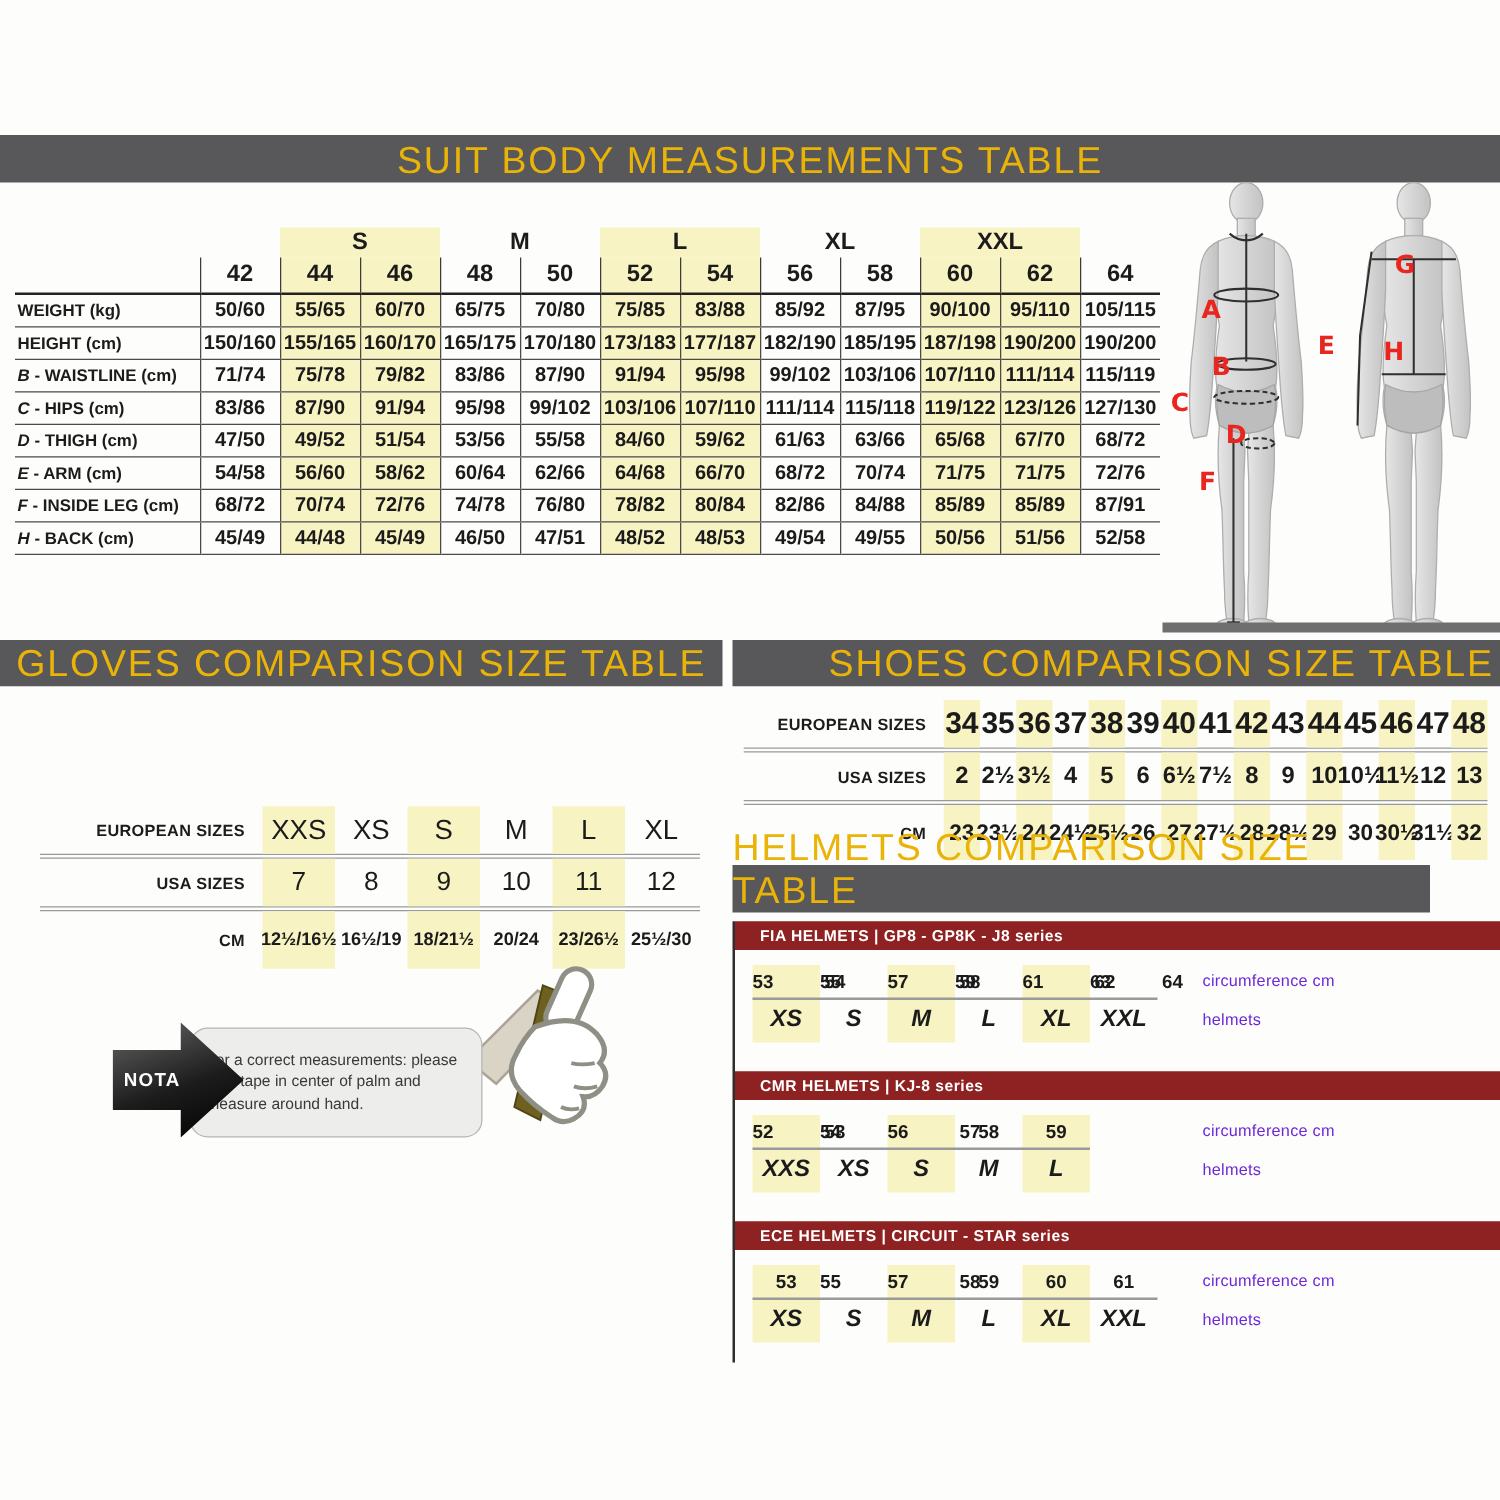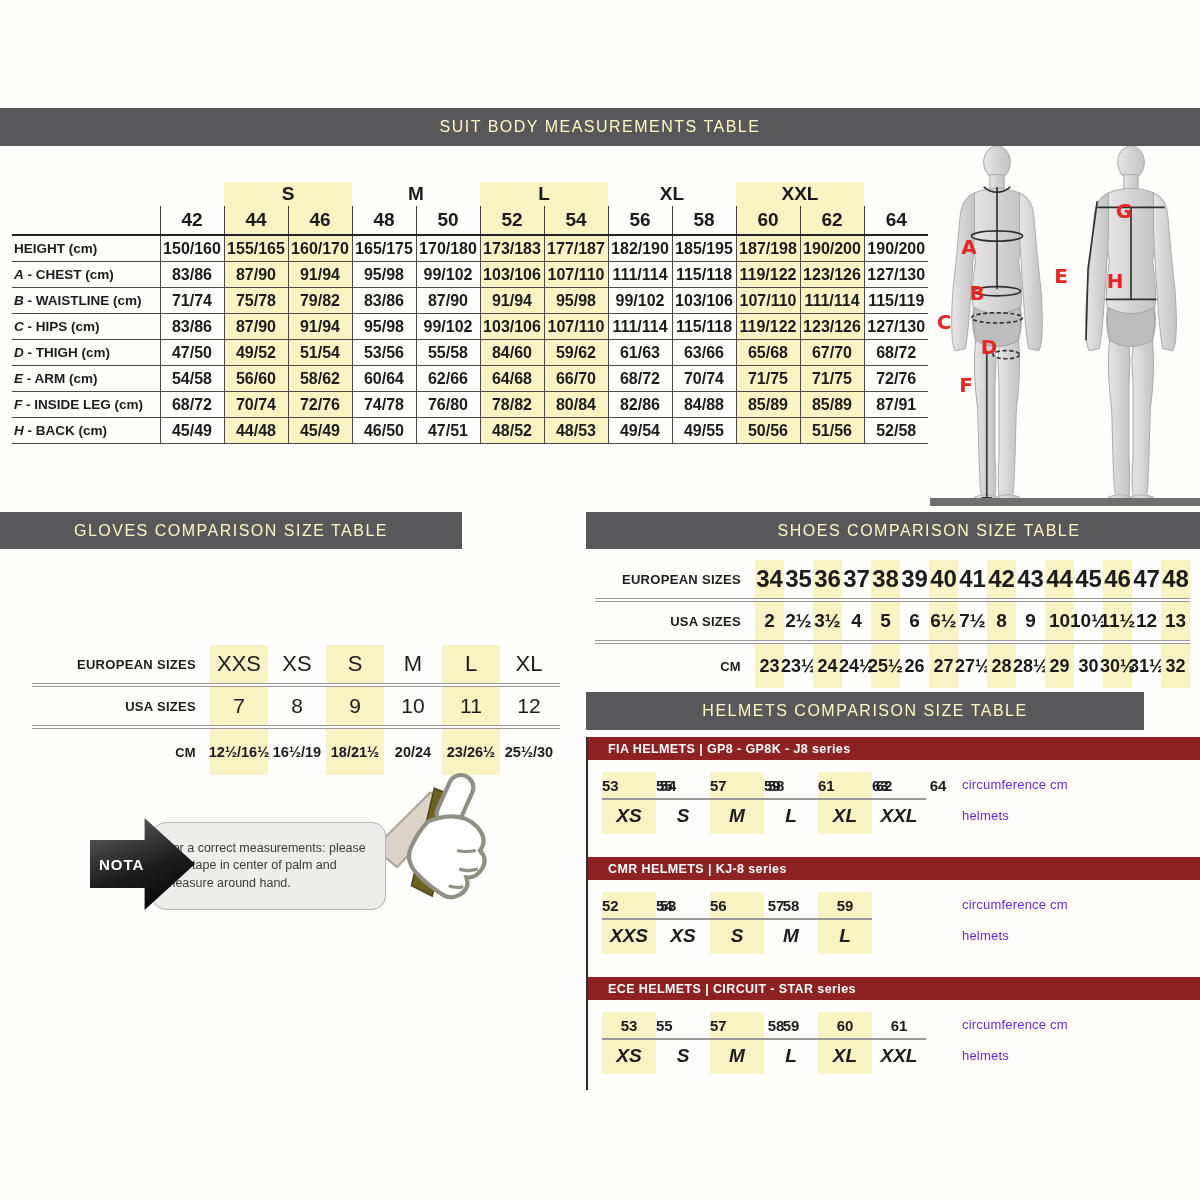--- a/index.html
+++ b/index.html
@@ -1,19 +1,19 @@
 <!DOCTYPE html>
 <html><head>
 <meta charset="utf-8">
 <style>
   html,body{margin:0;padding:0;background:#fff;}
   .page{position:relative;width:1200px;height:1200px;background:#fdfdfc;overflow:hidden;
         font-family:"Liberation Sans",sans-serif;color:#1b1b1b;}
-  .bar{position:absolute;background:#58585a;color:#fef9c3;display:flex;align-items:center;
-       justify-content:center;font-size:16px;font-weight:400;letter-spacing:1.5px;}
+  .bar{position:absolute;background:#58585a;color:#eab308;display:flex;align-items:flex-end;
+       justify-content:center;font-size:30px;font-weight:400;letter-spacing:1.5px;}
   
   #suit-table{position:absolute;left:12px;top:182px;border-collapse:collapse;table-layout:fixed;}
   #suit-table td{padding:0;margin:0;white-space:nowrap;}
   #suit-table .grp{height:24px;text-align:center;font-weight:bold;font-size:19px;}
   #suit-table .sizes-row td{height:28px;text-align:center;font-weight:bold;font-size:19px;
        border-left:1.5px solid #3c3c3c;border-bottom:2px solid #222;}
   #suit-table .sizes-row td.lblcol{border-left:0;}
   #suit-table .datarow td{height:25px;text-align:center;font-weight:bold;font-size:16px;
        border-bottom:1px solid #4a4a4a;}
   #suit-table .datarow td.rowlabel{text-align:left;font-size:13.5px;padding-left:2px;}
@@ -109,48 +109,48 @@
           <td>50</td>
           <td class="hl">52</td>
           <td class="hl">54</td>
           <td>56</td>
           <td>58</td>
           <td class="hl">60</td>
           <td class="hl">62</td>
           <td>64</td>
         </tr>
         <tr class="datarow">
+          <td class="rowlabel">WEIGHT (kg)</td>
+          <td class="val">50/60</td>
+          <td class="val hl">55/65</td>
+          <td class="val hl">60/70</td>
+          <td class="val">65/75</td>
+          <td class="val">70/80</td>
+          <td class="val hl">75/85</td>
+          <td class="val hl">83/88</td>
+          <td class="val">85/92</td>
+          <td class="val">87/95</td>
+          <td class="val hl">90/100</td>
+          <td class="val hl">95/110</td>
+          <td class="val">105/115</td>
+        </tr>
+        <tr class="datarow">
           <td class="rowlabel">HEIGHT (cm)</td>
           <td class="val">150/160</td>
           <td class="val hl">155/165</td>
           <td class="val hl">160/170</td>
           <td class="val">165/175</td>
           <td class="val">170/180</td>
           <td class="val hl">173/183</td>
           <td class="val hl">177/187</td>
           <td class="val">182/190</td>
           <td class="val">185/195</td>
           <td class="val hl">187/198</td>
           <td class="val hl">190/200</td>
           <td class="val">190/200</td>
-        </tr>
-        <tr class="datarow">
-          <td class="rowlabel"><i>A</i> - CHEST (cm)</td>
-          <td class="val">83/86</td>
-          <td class="val hl">87/90</td>
-          <td class="val hl">91/94</td>
-          <td class="val">95/98</td>
-          <td class="val">99/102</td>
-          <td class="val hl">103/106</td>
-          <td class="val hl">107/110</td>
-          <td class="val">111/114</td>
-          <td class="val">115/118</td>
-          <td class="val hl">119/122</td>
-          <td class="val hl">123/126</td>
-          <td class="val">127/130</td>
         </tr>
         <tr class="datarow">
           <td class="rowlabel"><i>B</i> - WAISTLINE (cm)</td>
           <td class="val">71/74</td>
           <td class="val hl">75/78</td>
           <td class="val hl">79/82</td>
           <td class="val">83/86</td>
           <td class="val">87/90</td>
           <td class="val hl">91/94</td>
           <td class="val hl">95/98</td>
@@ -296,21 +296,21 @@
         <span class="redletter" style="left: 47px; top: 147px;">B</span>
         <span class="redletter" style="left: 14px; top: 176px;">C</span>
         <span class="redletter" style="left: 59px; top: 201px;">D</span>
         <span class="redletter" style="left: 131px; top: 130px;">E</span>
         <span class="redletter" style="left: 36px; top: 239px;">F</span>
         <span class="redletter" style="left: 194px; top: 65px;">G</span>
         <span class="redletter" style="left: 185px; top: 135px;">H</span>
       </div>
   </div>
 
-  <div class="bar" style="left:0;top:512px;width:462px;height:37px;">
+  <div class="bar" style="left:0;top:512px;width:578px;height:37px;">
     <span>GLOVES COMPARISON SIZE TABLE</span>
   </div>
   <div class="bar" style="left:586px;top:512px;width:614px;height:37px;padding-left:36px;">
     <span>SHOES COMPARISON SIZE TABLE</span>
   </div>
 
   <div id="gloves-rows" class="sgrid" style="left:32px;top:645px;width:528px;">
       <div class="srow row0 dbl" style="grid-template-columns: 178px repeat(6, 58px); height: 38px;">
         <div class="rlabel">EUROPEAN SIZES</div>
         <div class="cell hl">XXS</div>

